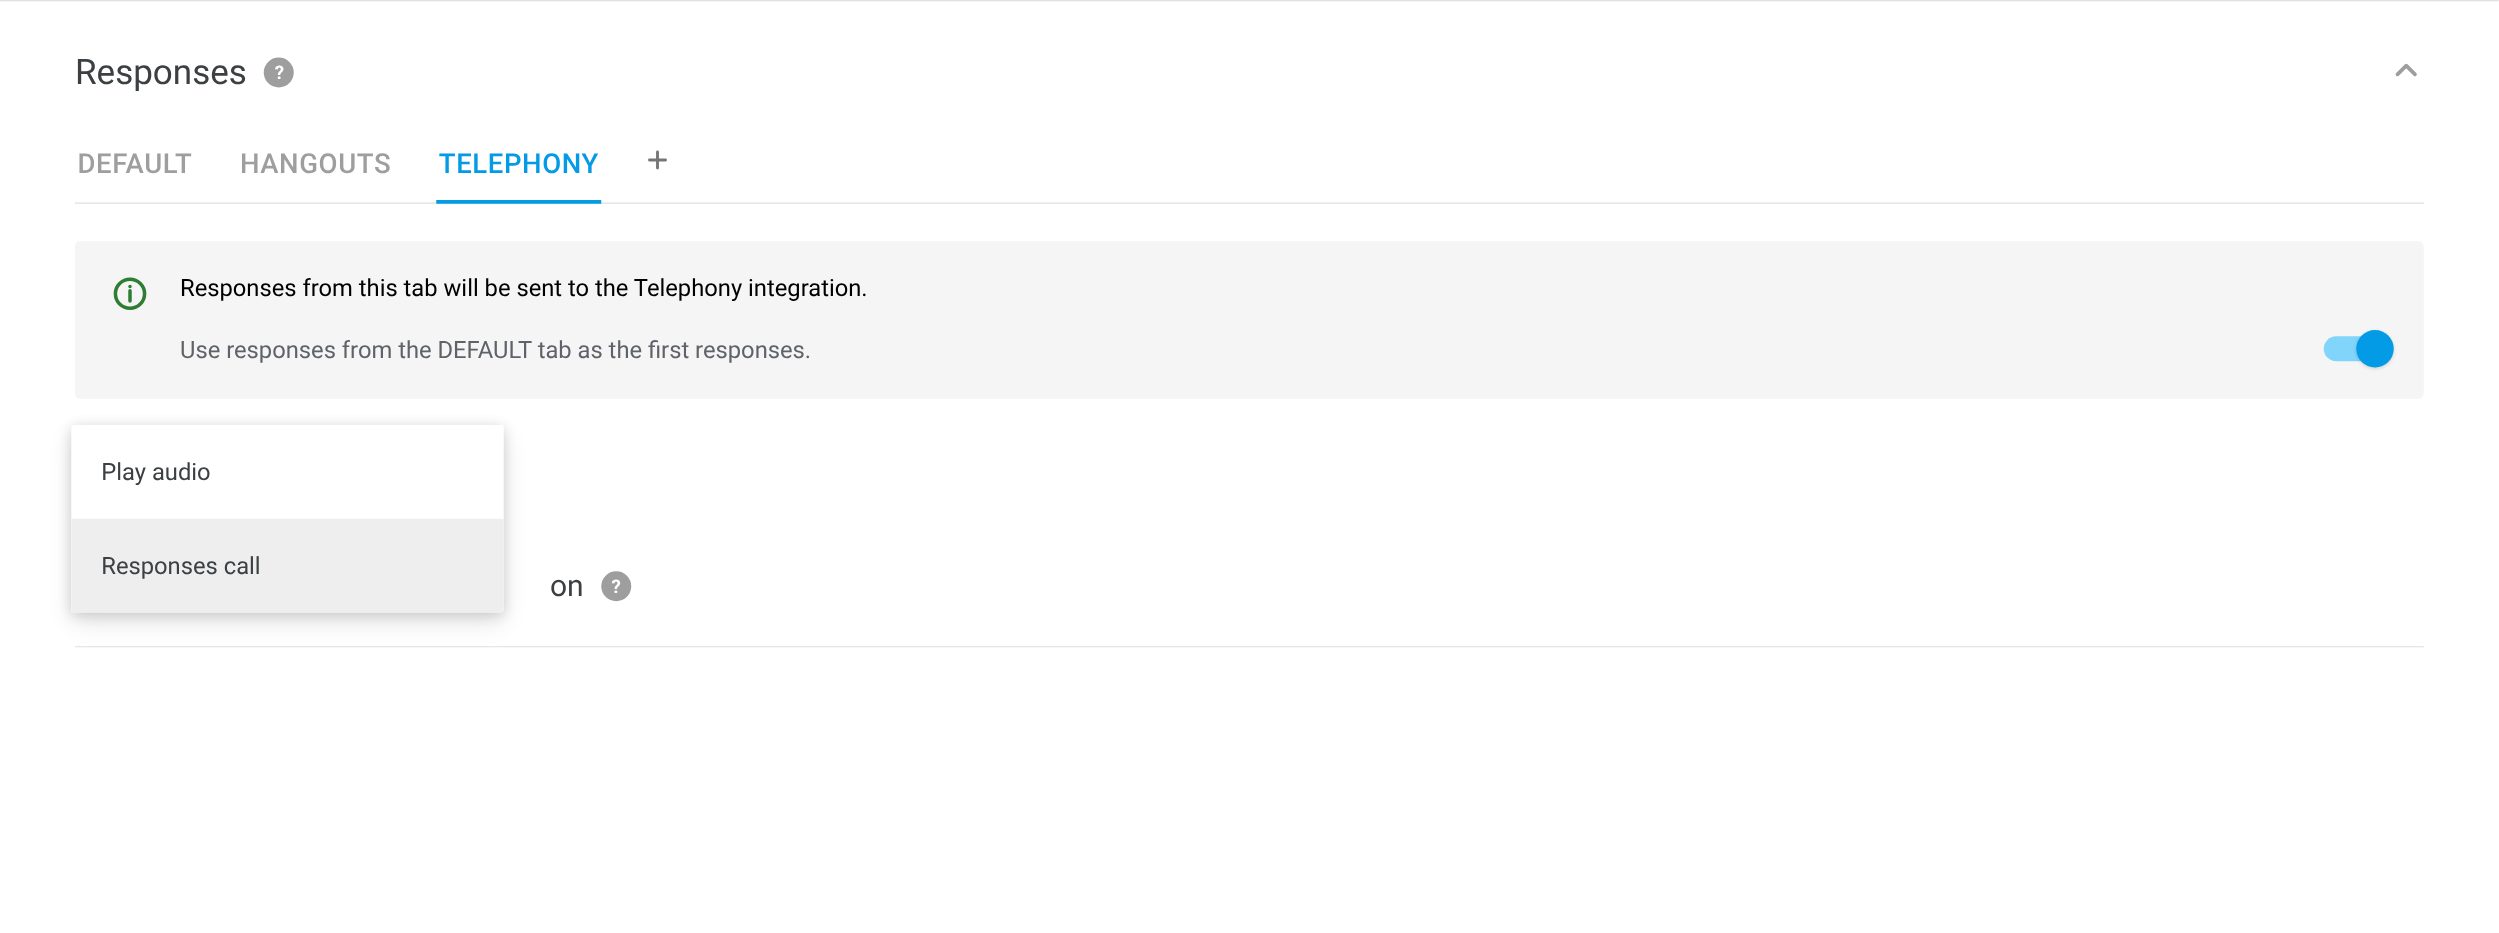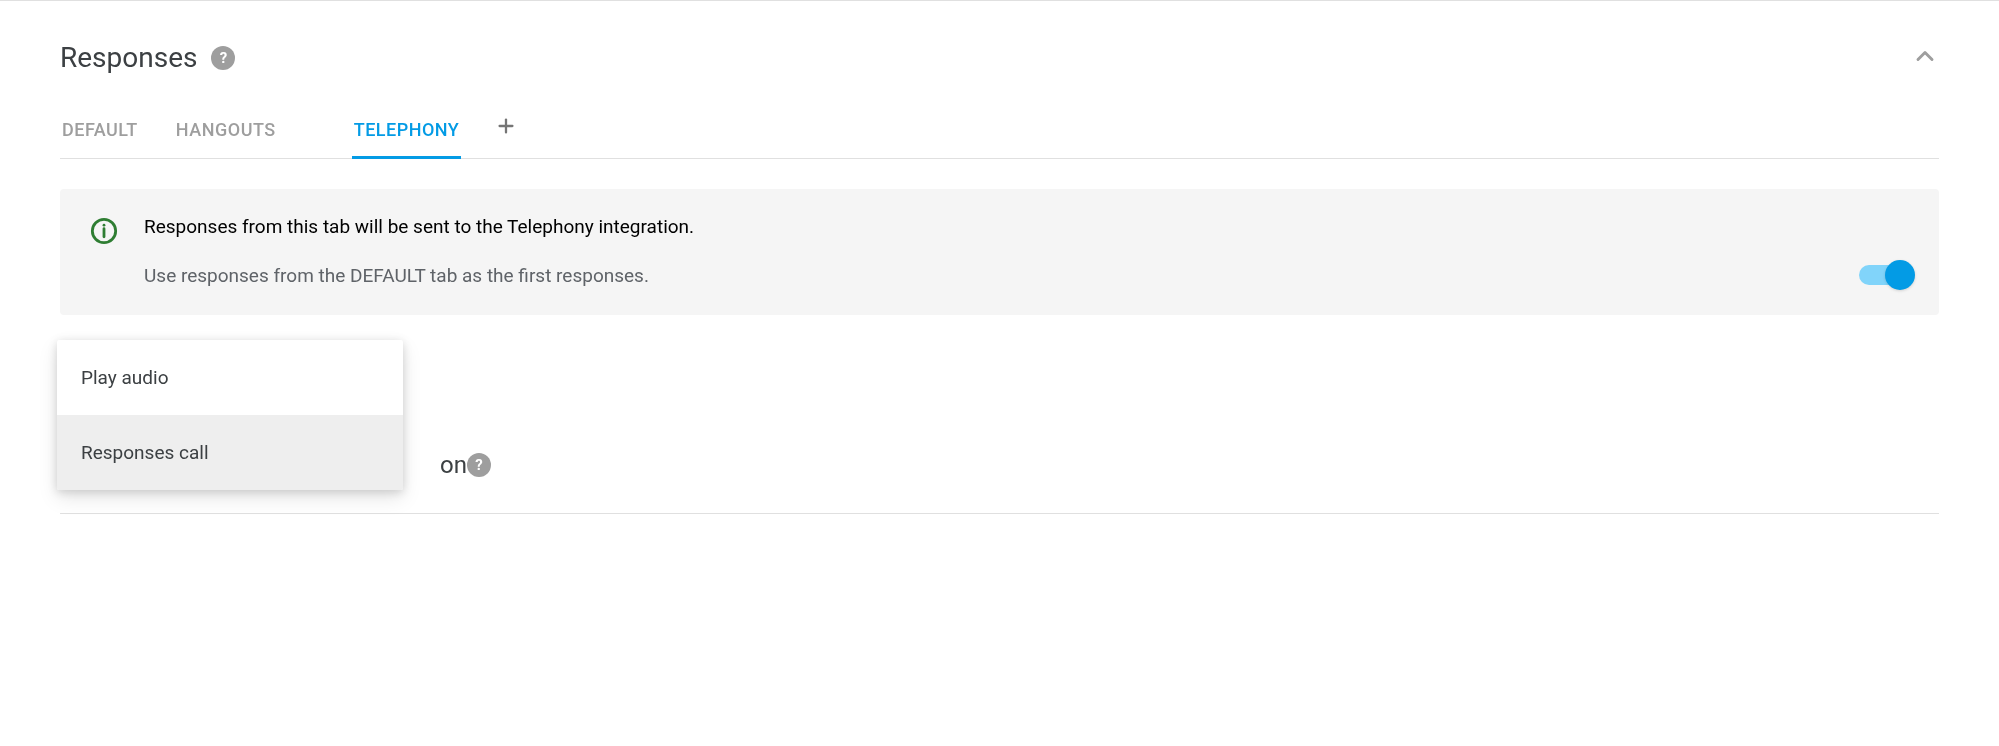--- a/index.html
+++ b/index.html
@@ -58,33 +58,32 @@
       height: 28px;
     }
     .tabs {
       display: flex;
       align-items: center;
       gap: 34px;
       border-bottom: 1px solid #e0e0e0;
       margin-bottom: 30px;
     }
     .tab {
-      font-size: 18px;
+      font-size: 22px;
       font-weight: 500;
       color: #9e9e9e;
       padding: 10px 2px 18px 2px;
       cursor: pointer;
       letter-spacing: 0.5px;
     }
     .tab.active {
       color: #039be5;
       border-bottom: 3px solid #039be5;
       margin-bottom: -1px;
       padding-bottom: 16px;
-      margin-left: 40px;
     }
     .add-tab {
       color: #757575;
       cursor: pointer;
       padding-bottom: 12px;
     }
     .add-tab svg {
       width: 22px;
       height: 22px;
     }
@@ -159,20 +158,21 @@
       font-size: 19px;
       color: #3c4043;
       cursor: pointer;
     }
     .dropdown-item.hovered {
       background: #eeeeee;
     }
     .obscured-row {
       display: flex;
       align-items: center;
+      gap: 14px;
       margin-top: 136px;
       margin-left: 380px;
       font-size: 24px;
       color: #3c4043;
     }
     .bottom-divider {
       border-top: 1px solid #e0e0e0;
       margin-top: 34px;
     }
   </style>

